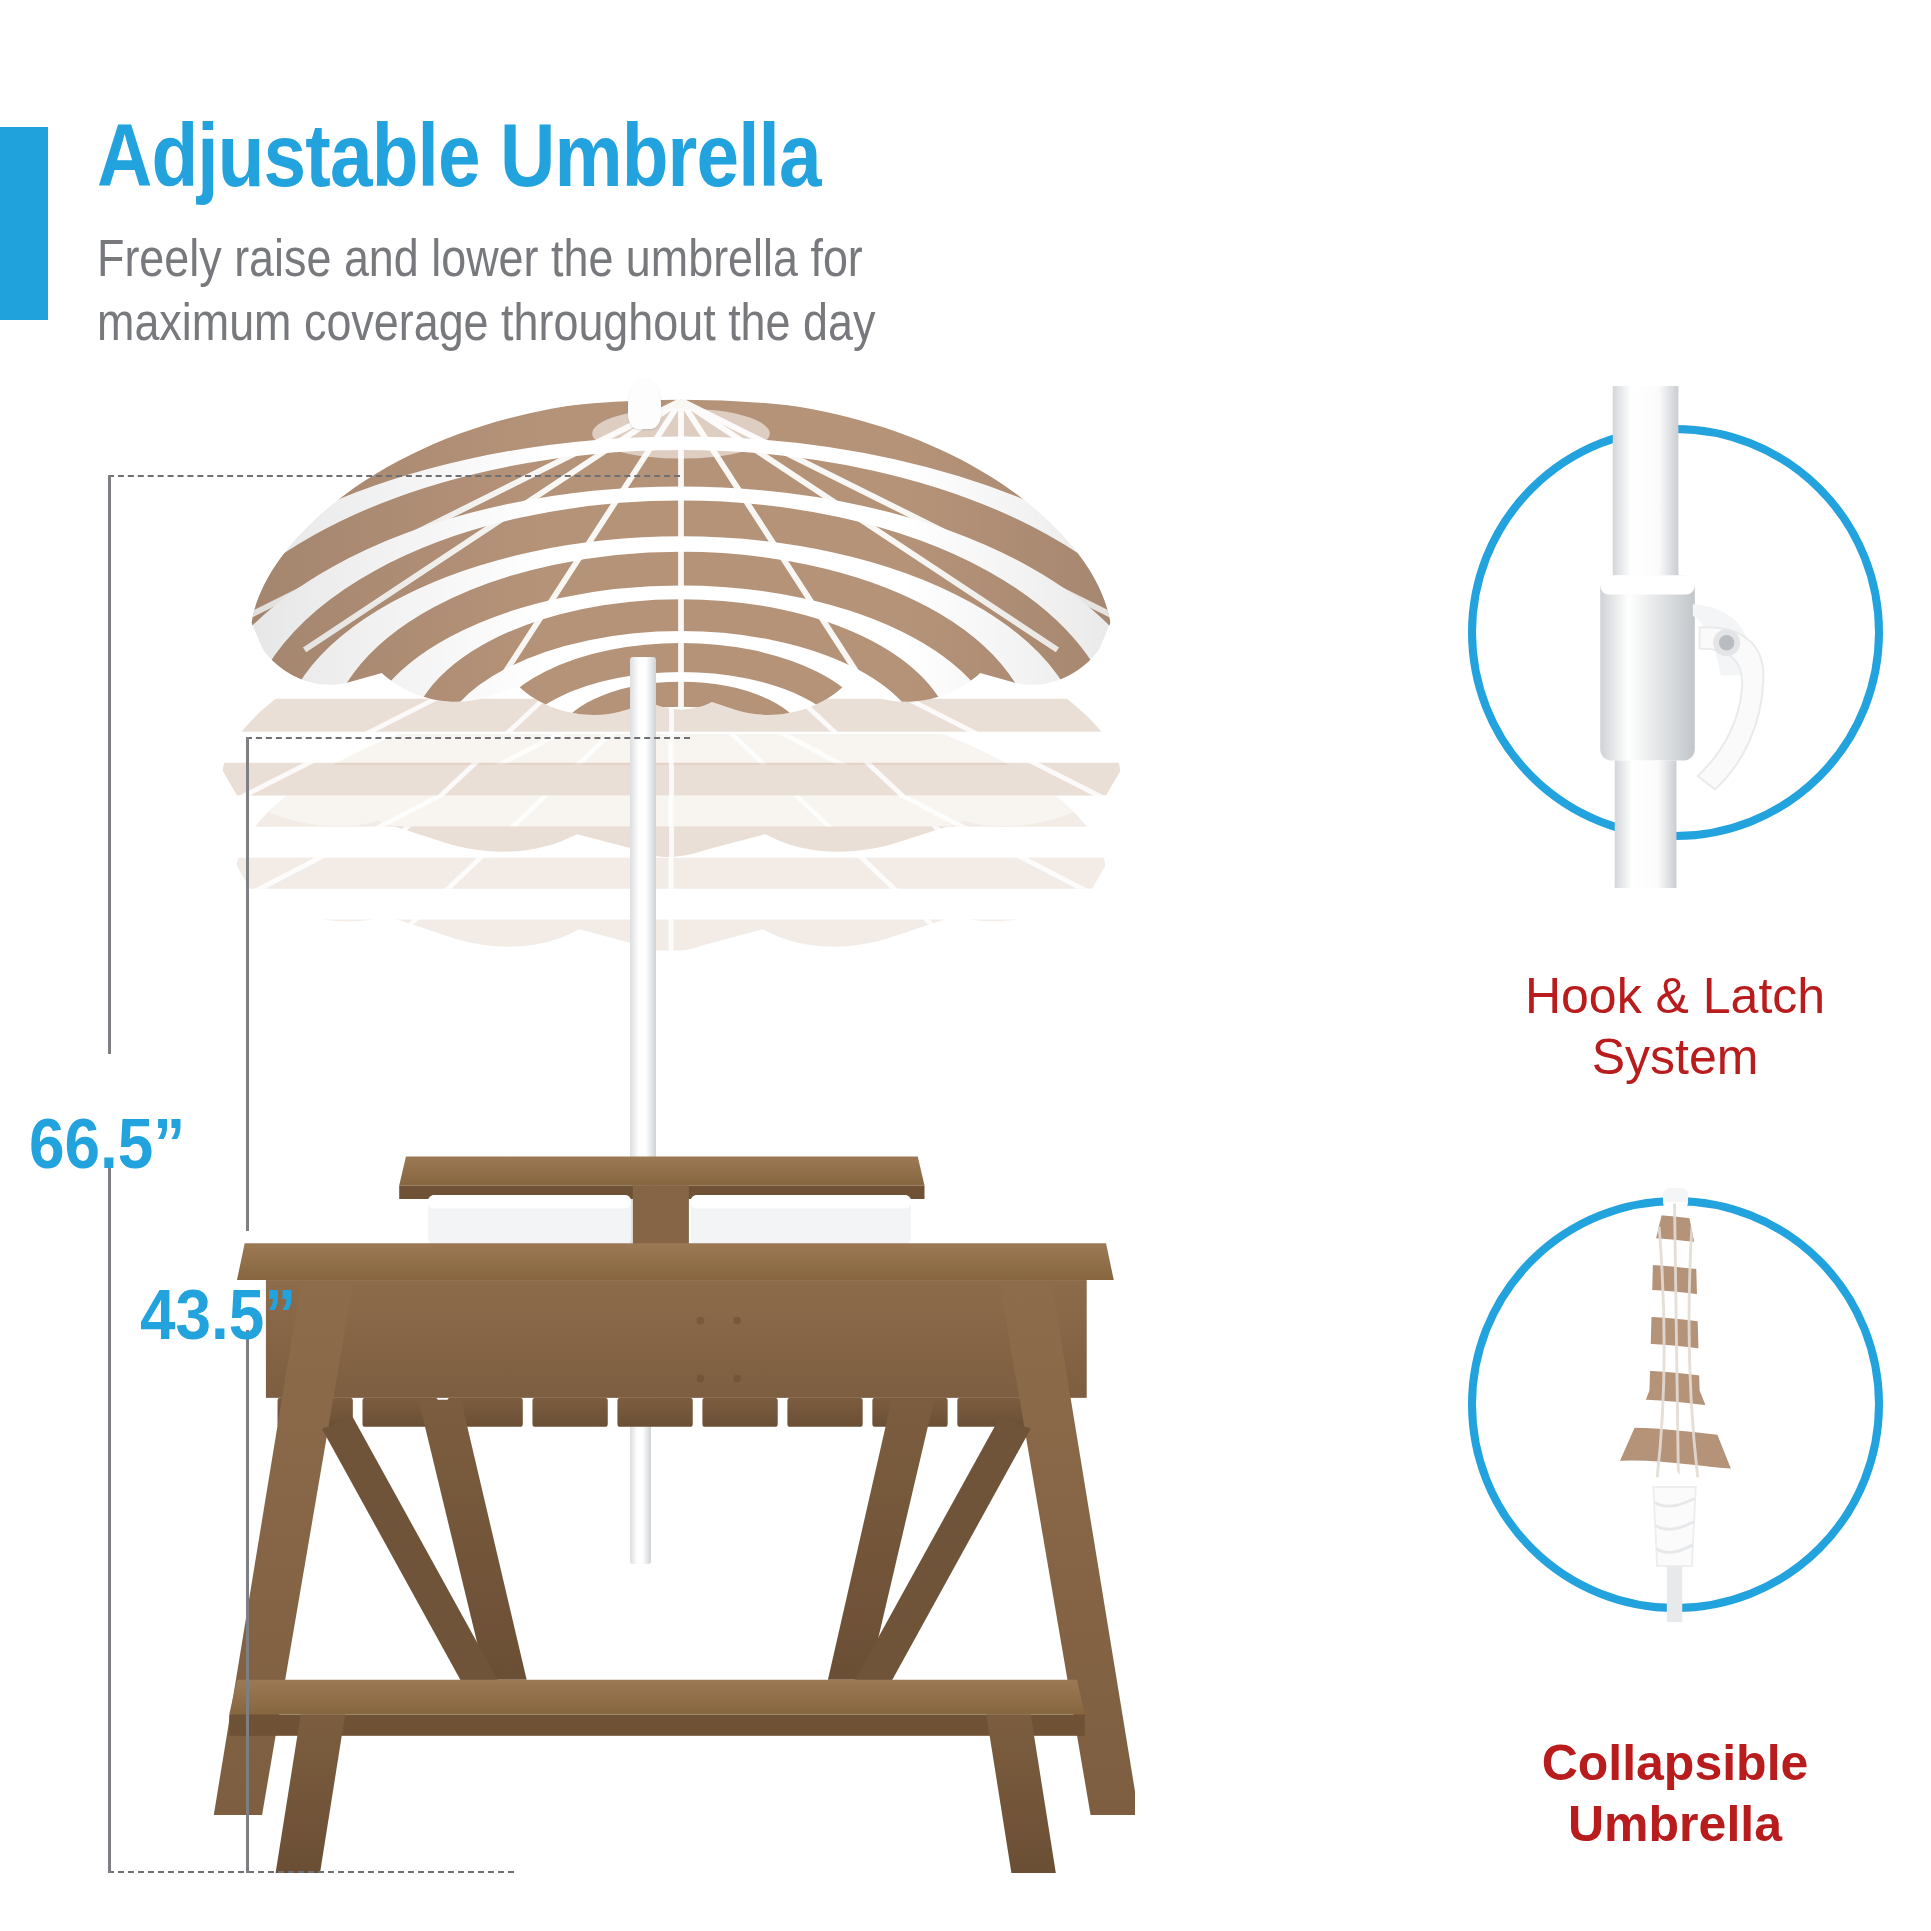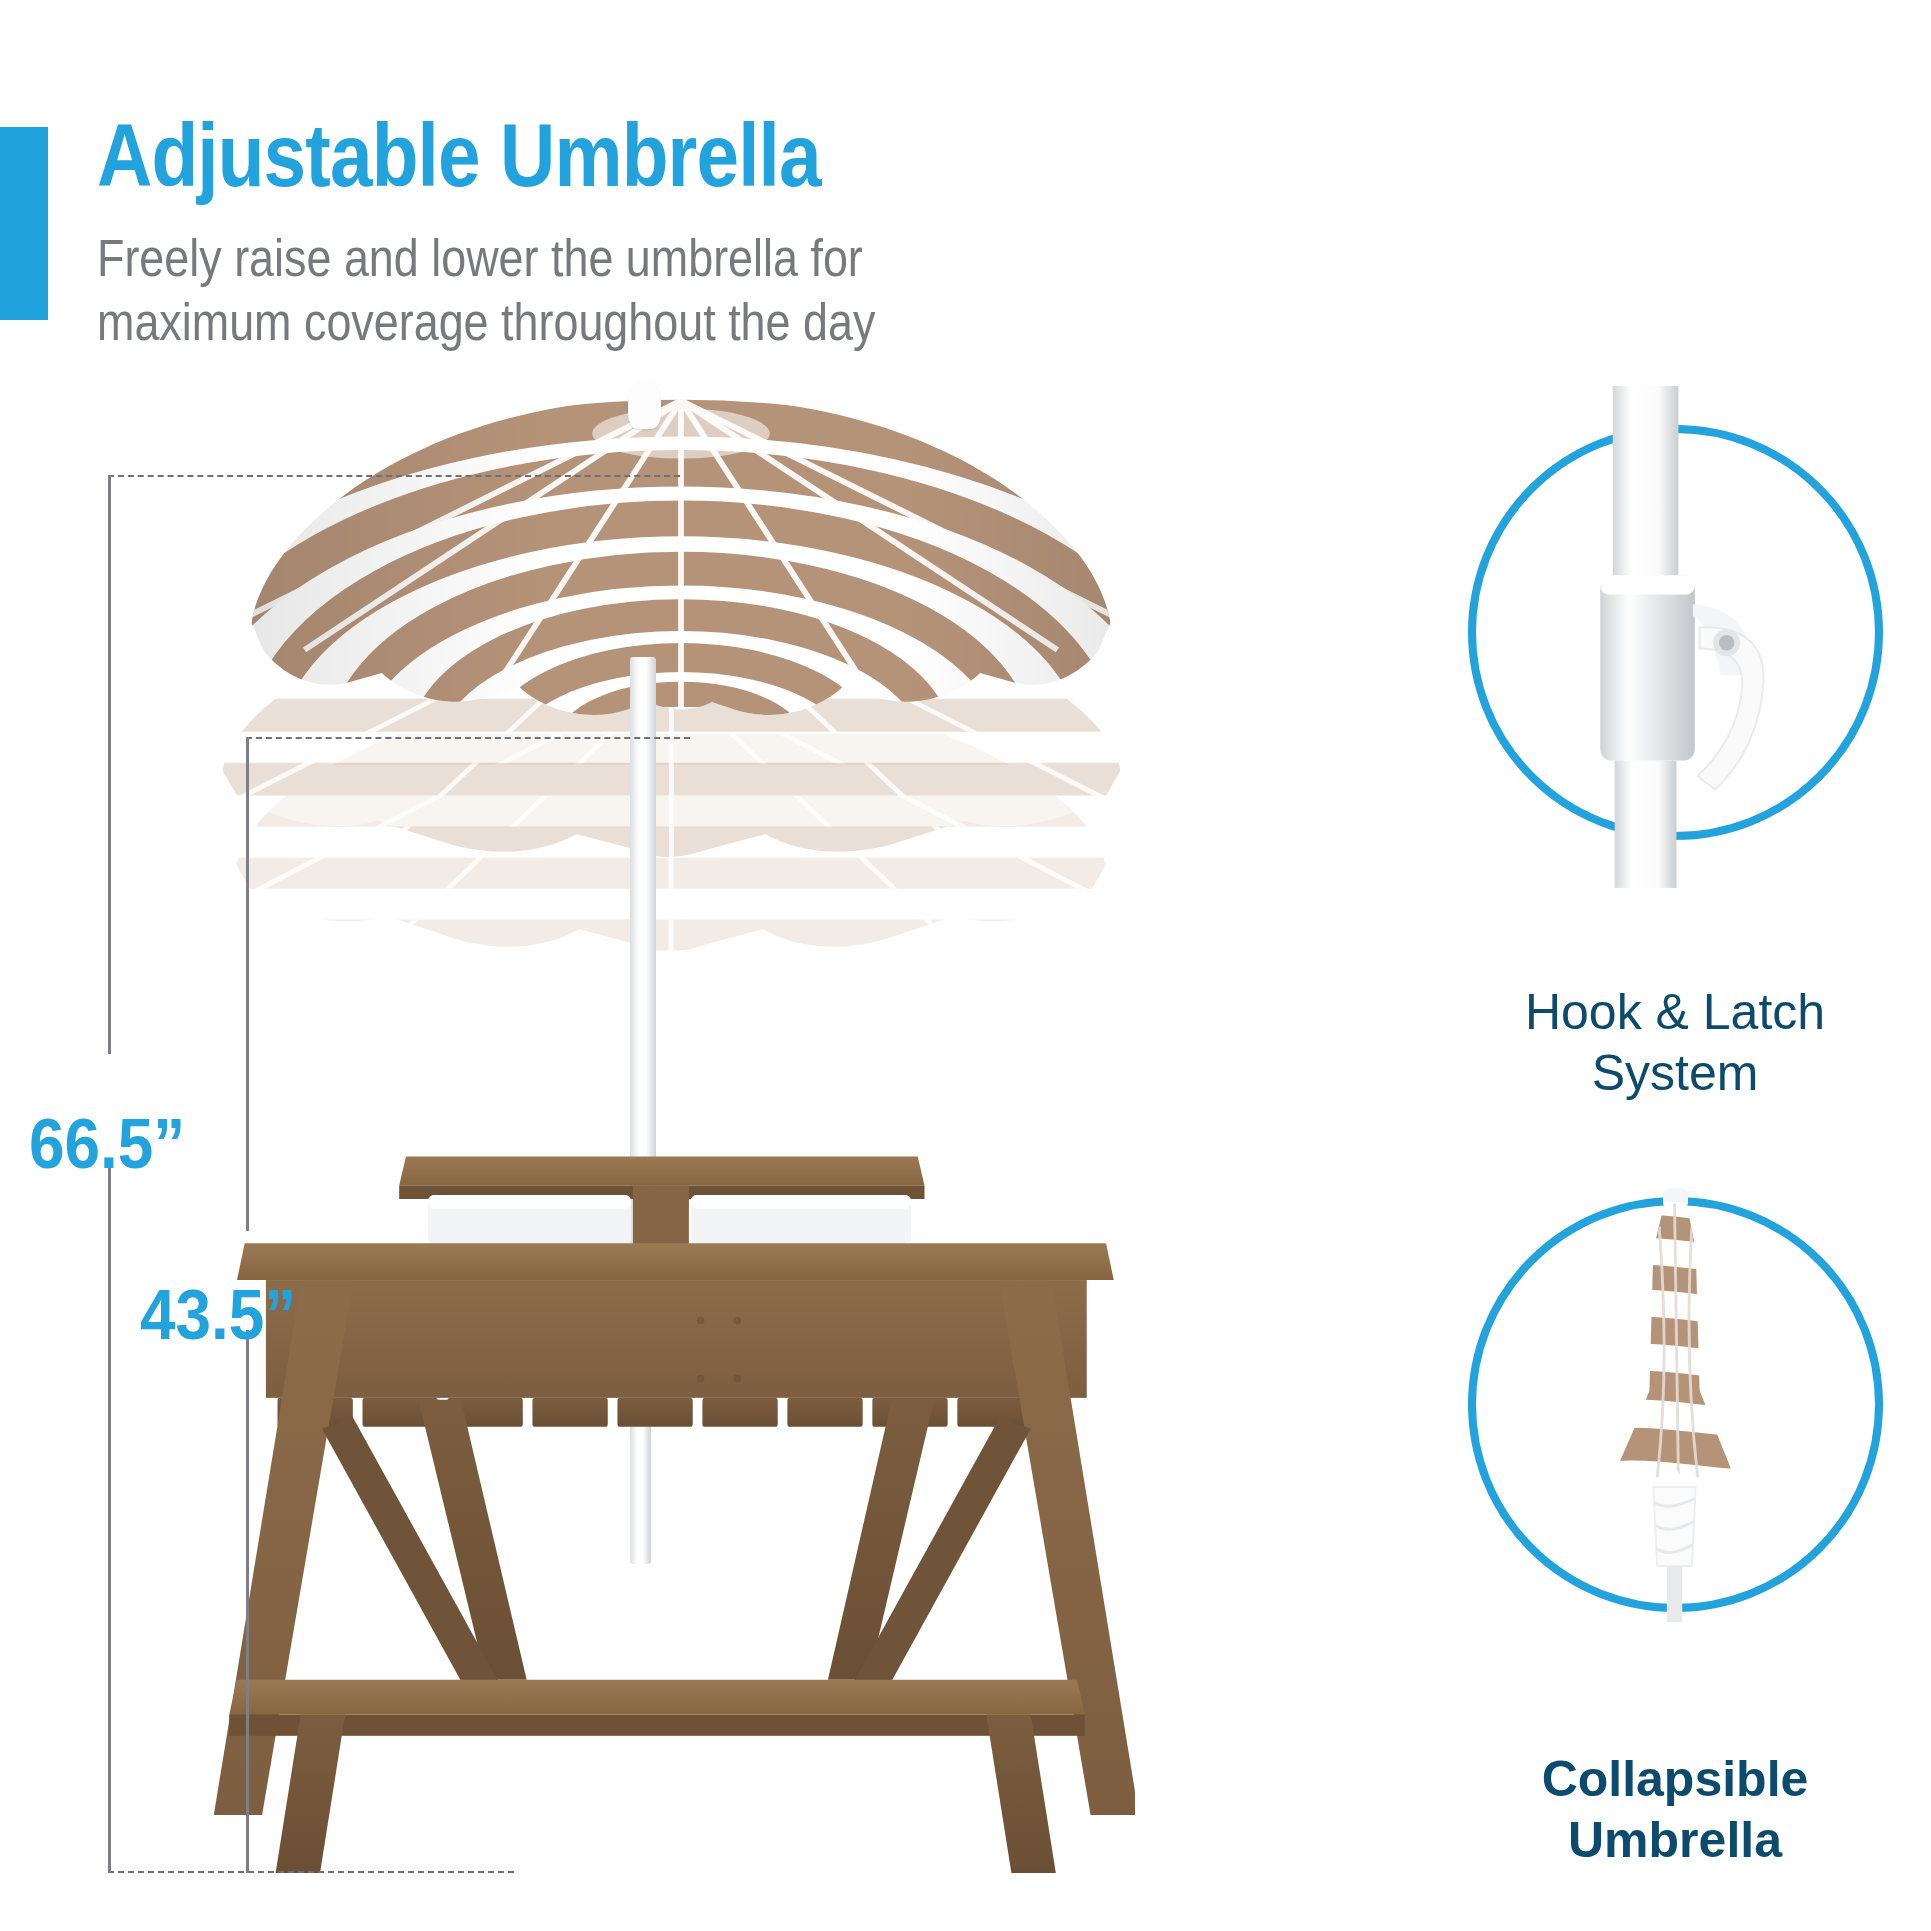--- a/index.html
+++ b/index.html
@@ -27,23 +27,23 @@
   
   .umb { position:absolute; }
   .pole { position:absolute; background:linear-gradient(90deg,#dcdee0 0%,#ffffff 35%,#ffffff 60%,#cfd2d5 100%);
     border-radius:2.9px; }
   .finial { position:absolute; background:#fdfdfd; border-radius:48% 48% 30% 30%;
     box-shadow:0 1px 1.9px rgba(0,0,0,.12); }
 
   
   .circle { position:absolute; border-radius:50%; border:8.7px solid #22a3dd;
     background:#fff; }
-  .callout-label { position:absolute; text-align:center; color:#0c4a6e;
+  .callout-label { position:absolute; text-align:center; color:#b91c1c;
     font-size:50px; line-height:1.22; font-weight:300;
-    white-space:pre-line;margin-top:16px; }
+    white-space:pre-line; }
 </style>
 </head>
 <body>
 
 <div id="root">
 
   <div class="accent-bar"></div>
   <div class="title">Adjustable Umbrella</div>
   <div class="subtitle">Freely raise and lower the umbrella for
 maximum coverage throughout the day</div>

